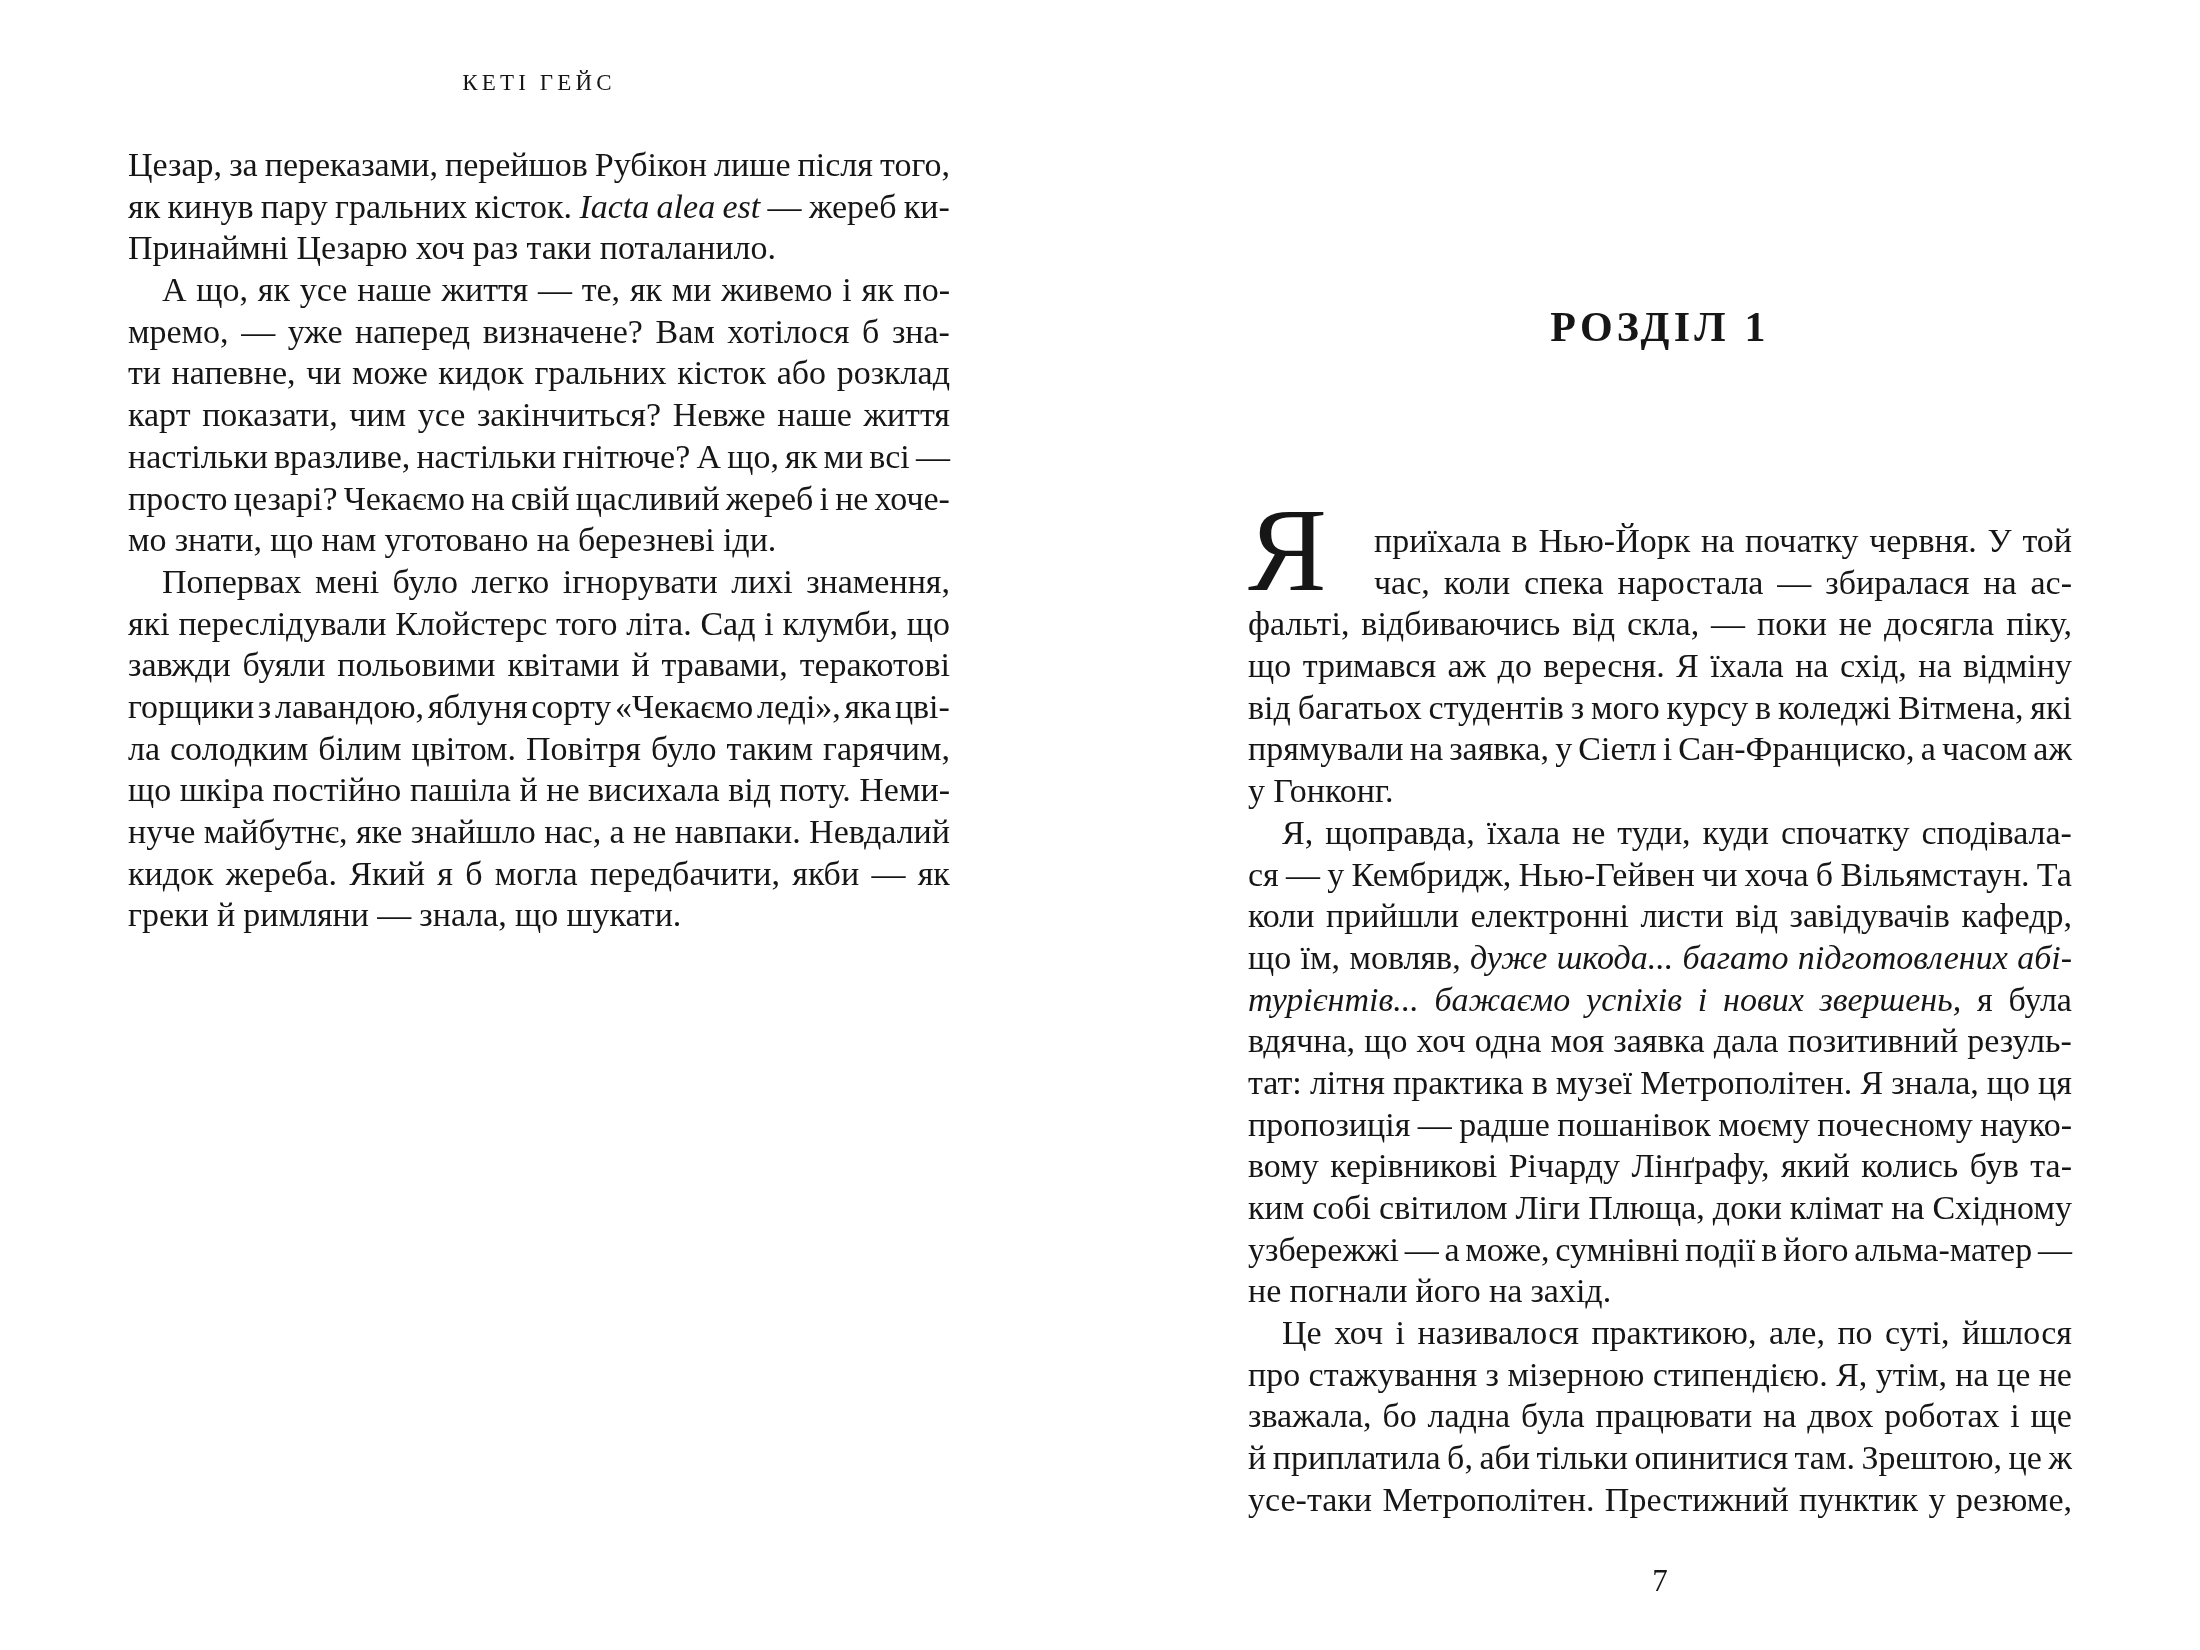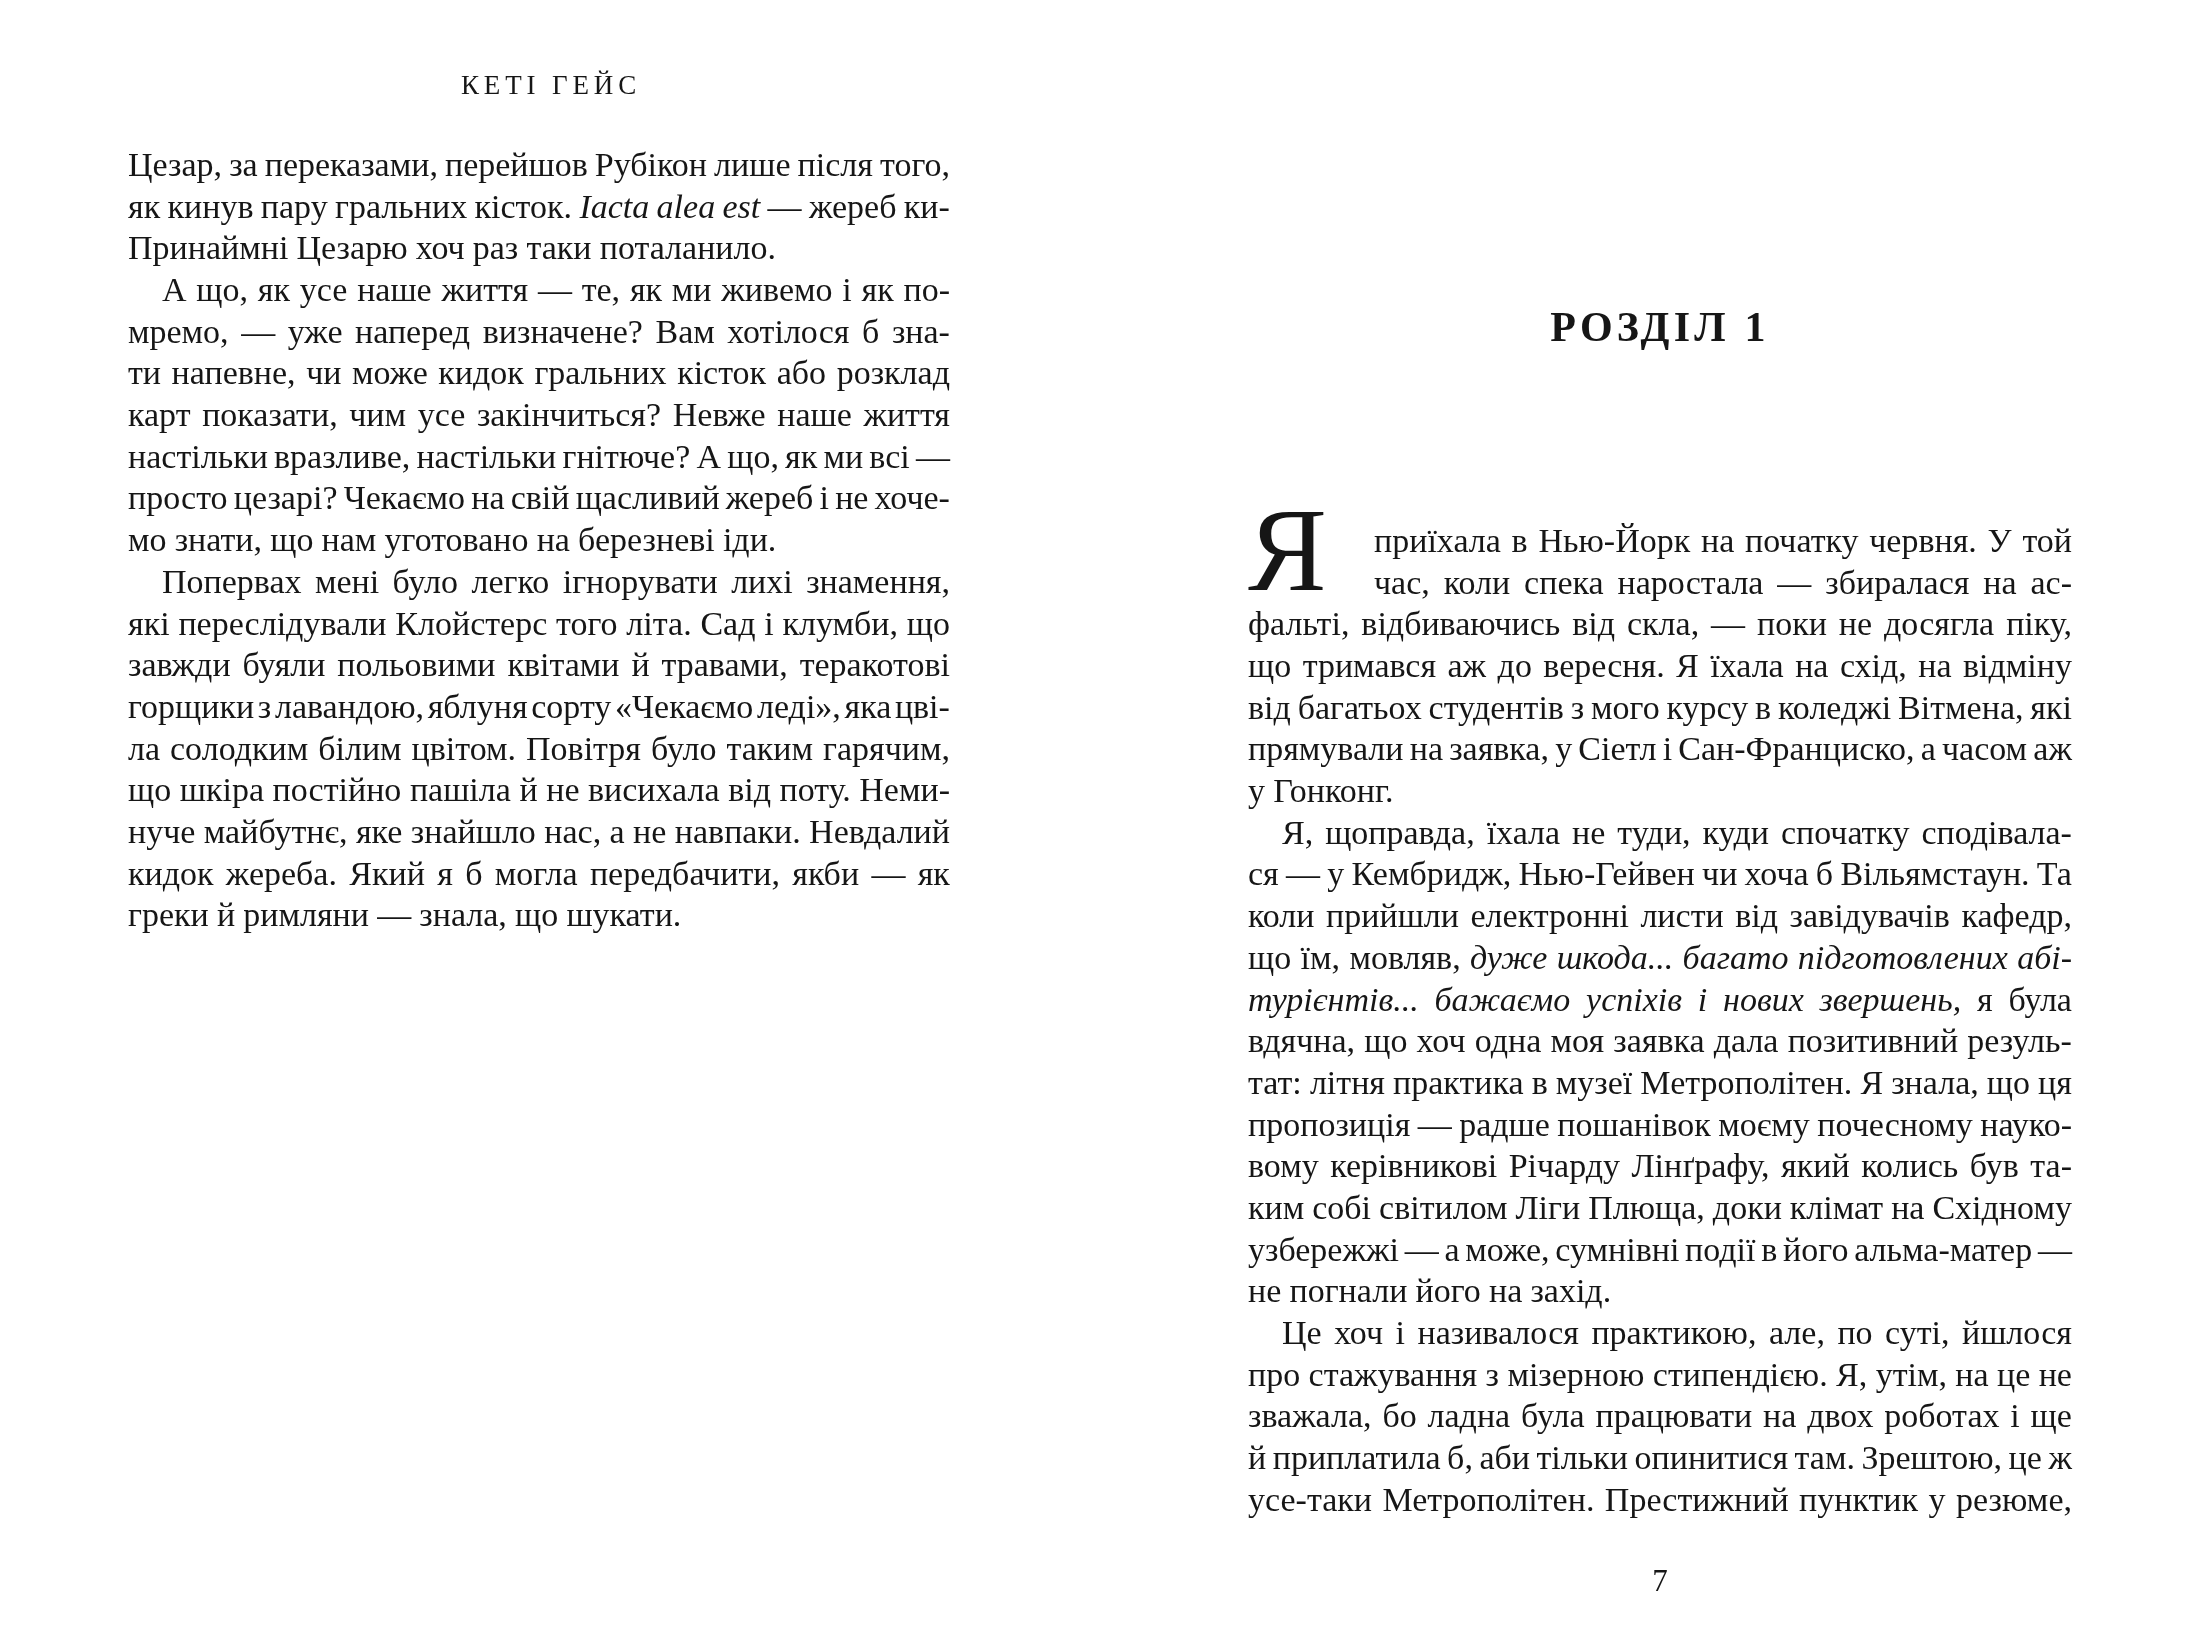--- a/index.html
+++ b/index.html
@@ -9,30 +9,30 @@
     color:#161616;
     font-family:"Liberation Serif","DejaVu Serif",serif;
     -webkit-font-smoothing:antialiased;
   }
   .spread{position:relative;width:2200px;height:1650px;background:#ffffff;overflow:hidden;}
   .page{position:absolute;top:0;height:1650px;}
   .page.left{left:128px;width:822px;}
   .page.right{left:1248px;width:824px;}
 
   .running-header{
-    position:absolute;top:70px;left:12px;width:100%;
-    text-align:center;font-size:27px;letter-spacing:0.18em;
+    position:absolute;top:70px;left:0;width:100%;
+    text-align:center;font-size:23px;letter-spacing:0.18em;
   }
 
   .body-text{position:absolute;left:0;width:100%;}
   .page.left  .body-text{top:144px;}
   .page.right .body-text{top:520px;}
 
   .line{
-    display:flex;justify-content:space-between;align-items:flex-end;
+    display:flex;justify-content:space-between;align-items:center;
     line-height:41.7px;height:41.7px;font-size:34px;white-space:nowrap;
   }
   .line.last{justify-content:flex-start;gap:0.24em;}
   .line.indent{padding-left:34px;}
   .line.dropline{padding-left:126px;}
   .it{font-style:italic;}
 
   .chapter-heading{
     position:absolute;top:303px;left:0;width:100%;margin:0;
     text-align:center;font-size:42px;font-weight:bold;letter-spacing:0.1em;

